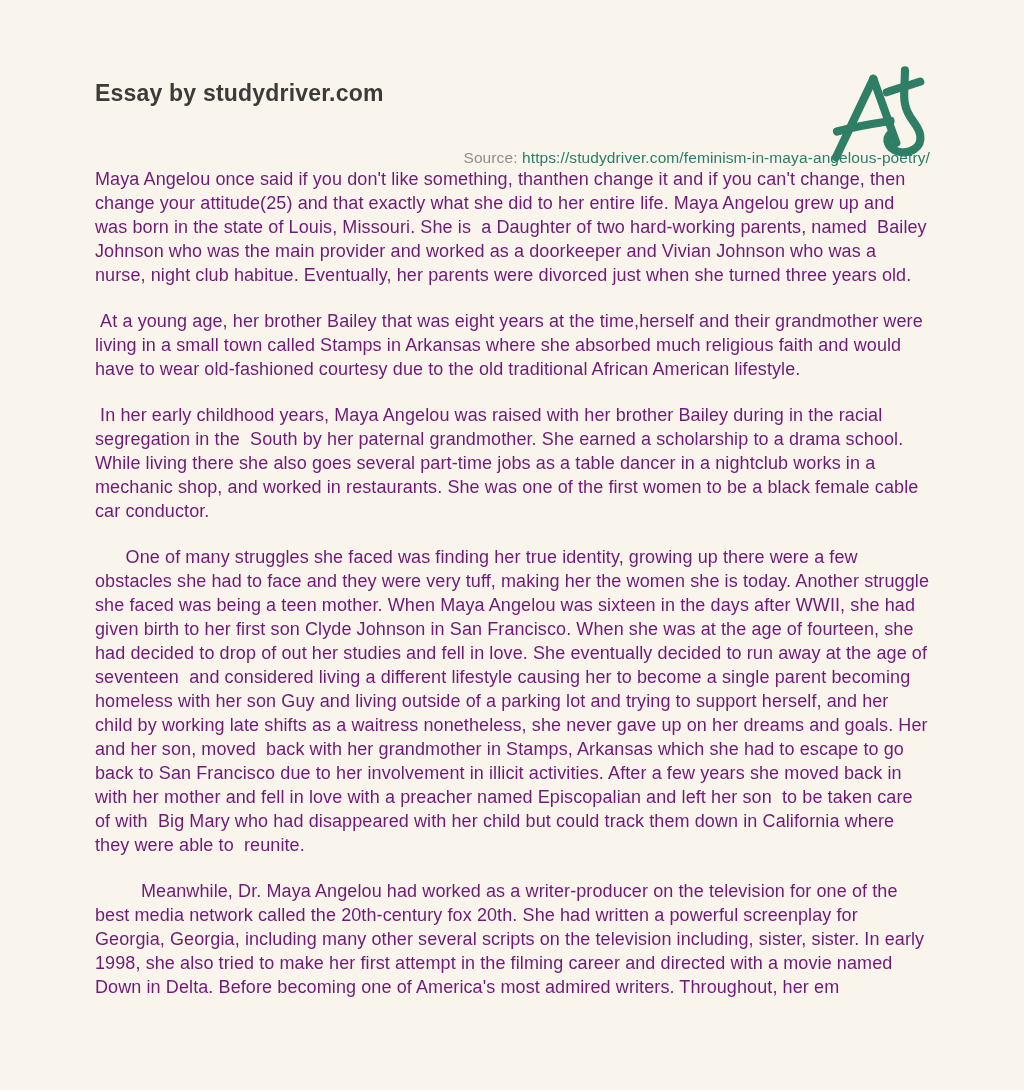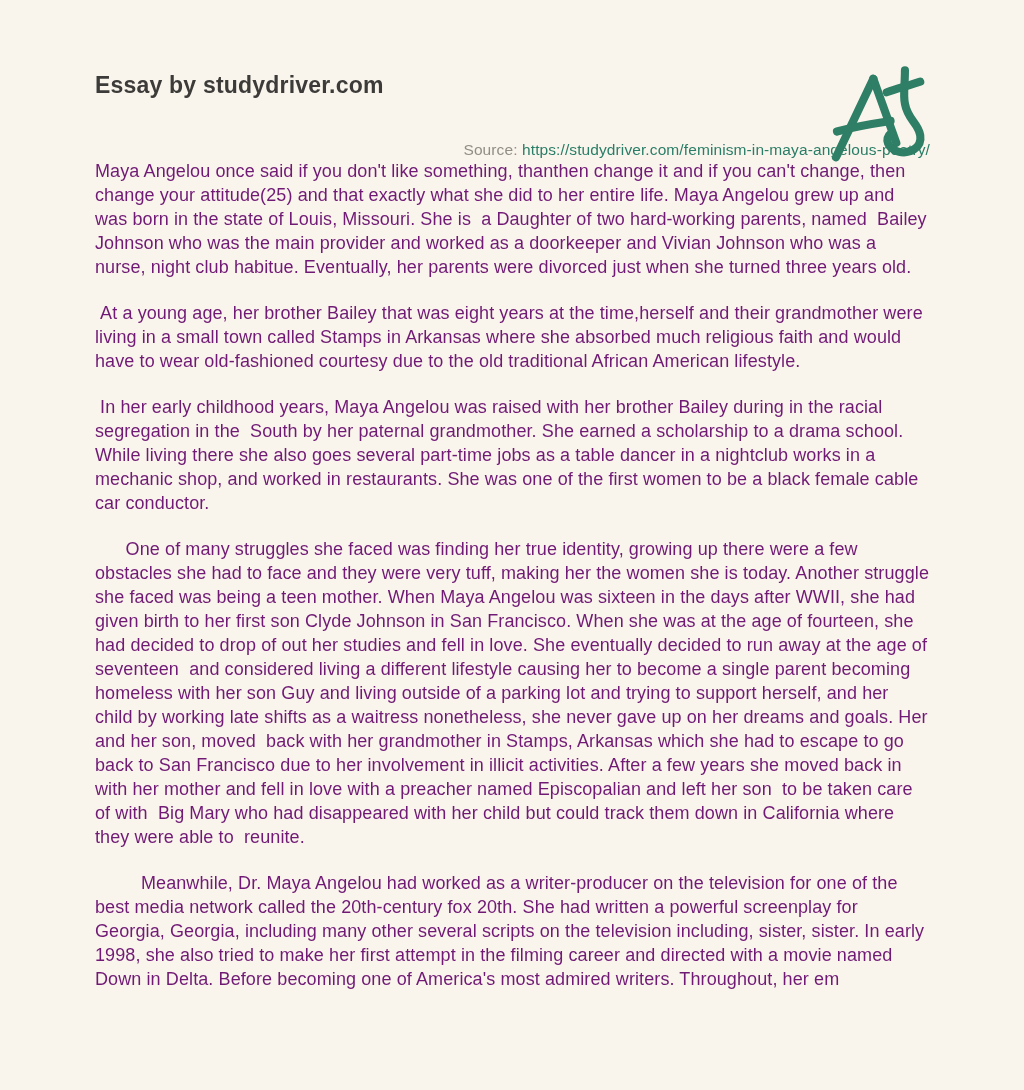--- a/index.html
+++ b/index.html
@@ -24,20 +24,21 @@
     right: 76px;
     width: 134px;
     height: 120px;
   }
   .logo svg { width: 100%; height: 100%; display: block; }
   .header-title {
     font-size: 23px;
     font-weight: 700;
     color: #3c3b39;
     letter-spacing: 0.2px;
+    margin-top: 8px;
   }
   .source-row {
     margin-top: 42px;
     font-size: 15.5px;
     letter-spacing: 0.1px;
     text-align: right;
   }
   .source-label { color: #908e86; }
   .source-link {
     color: #2a7d67;

